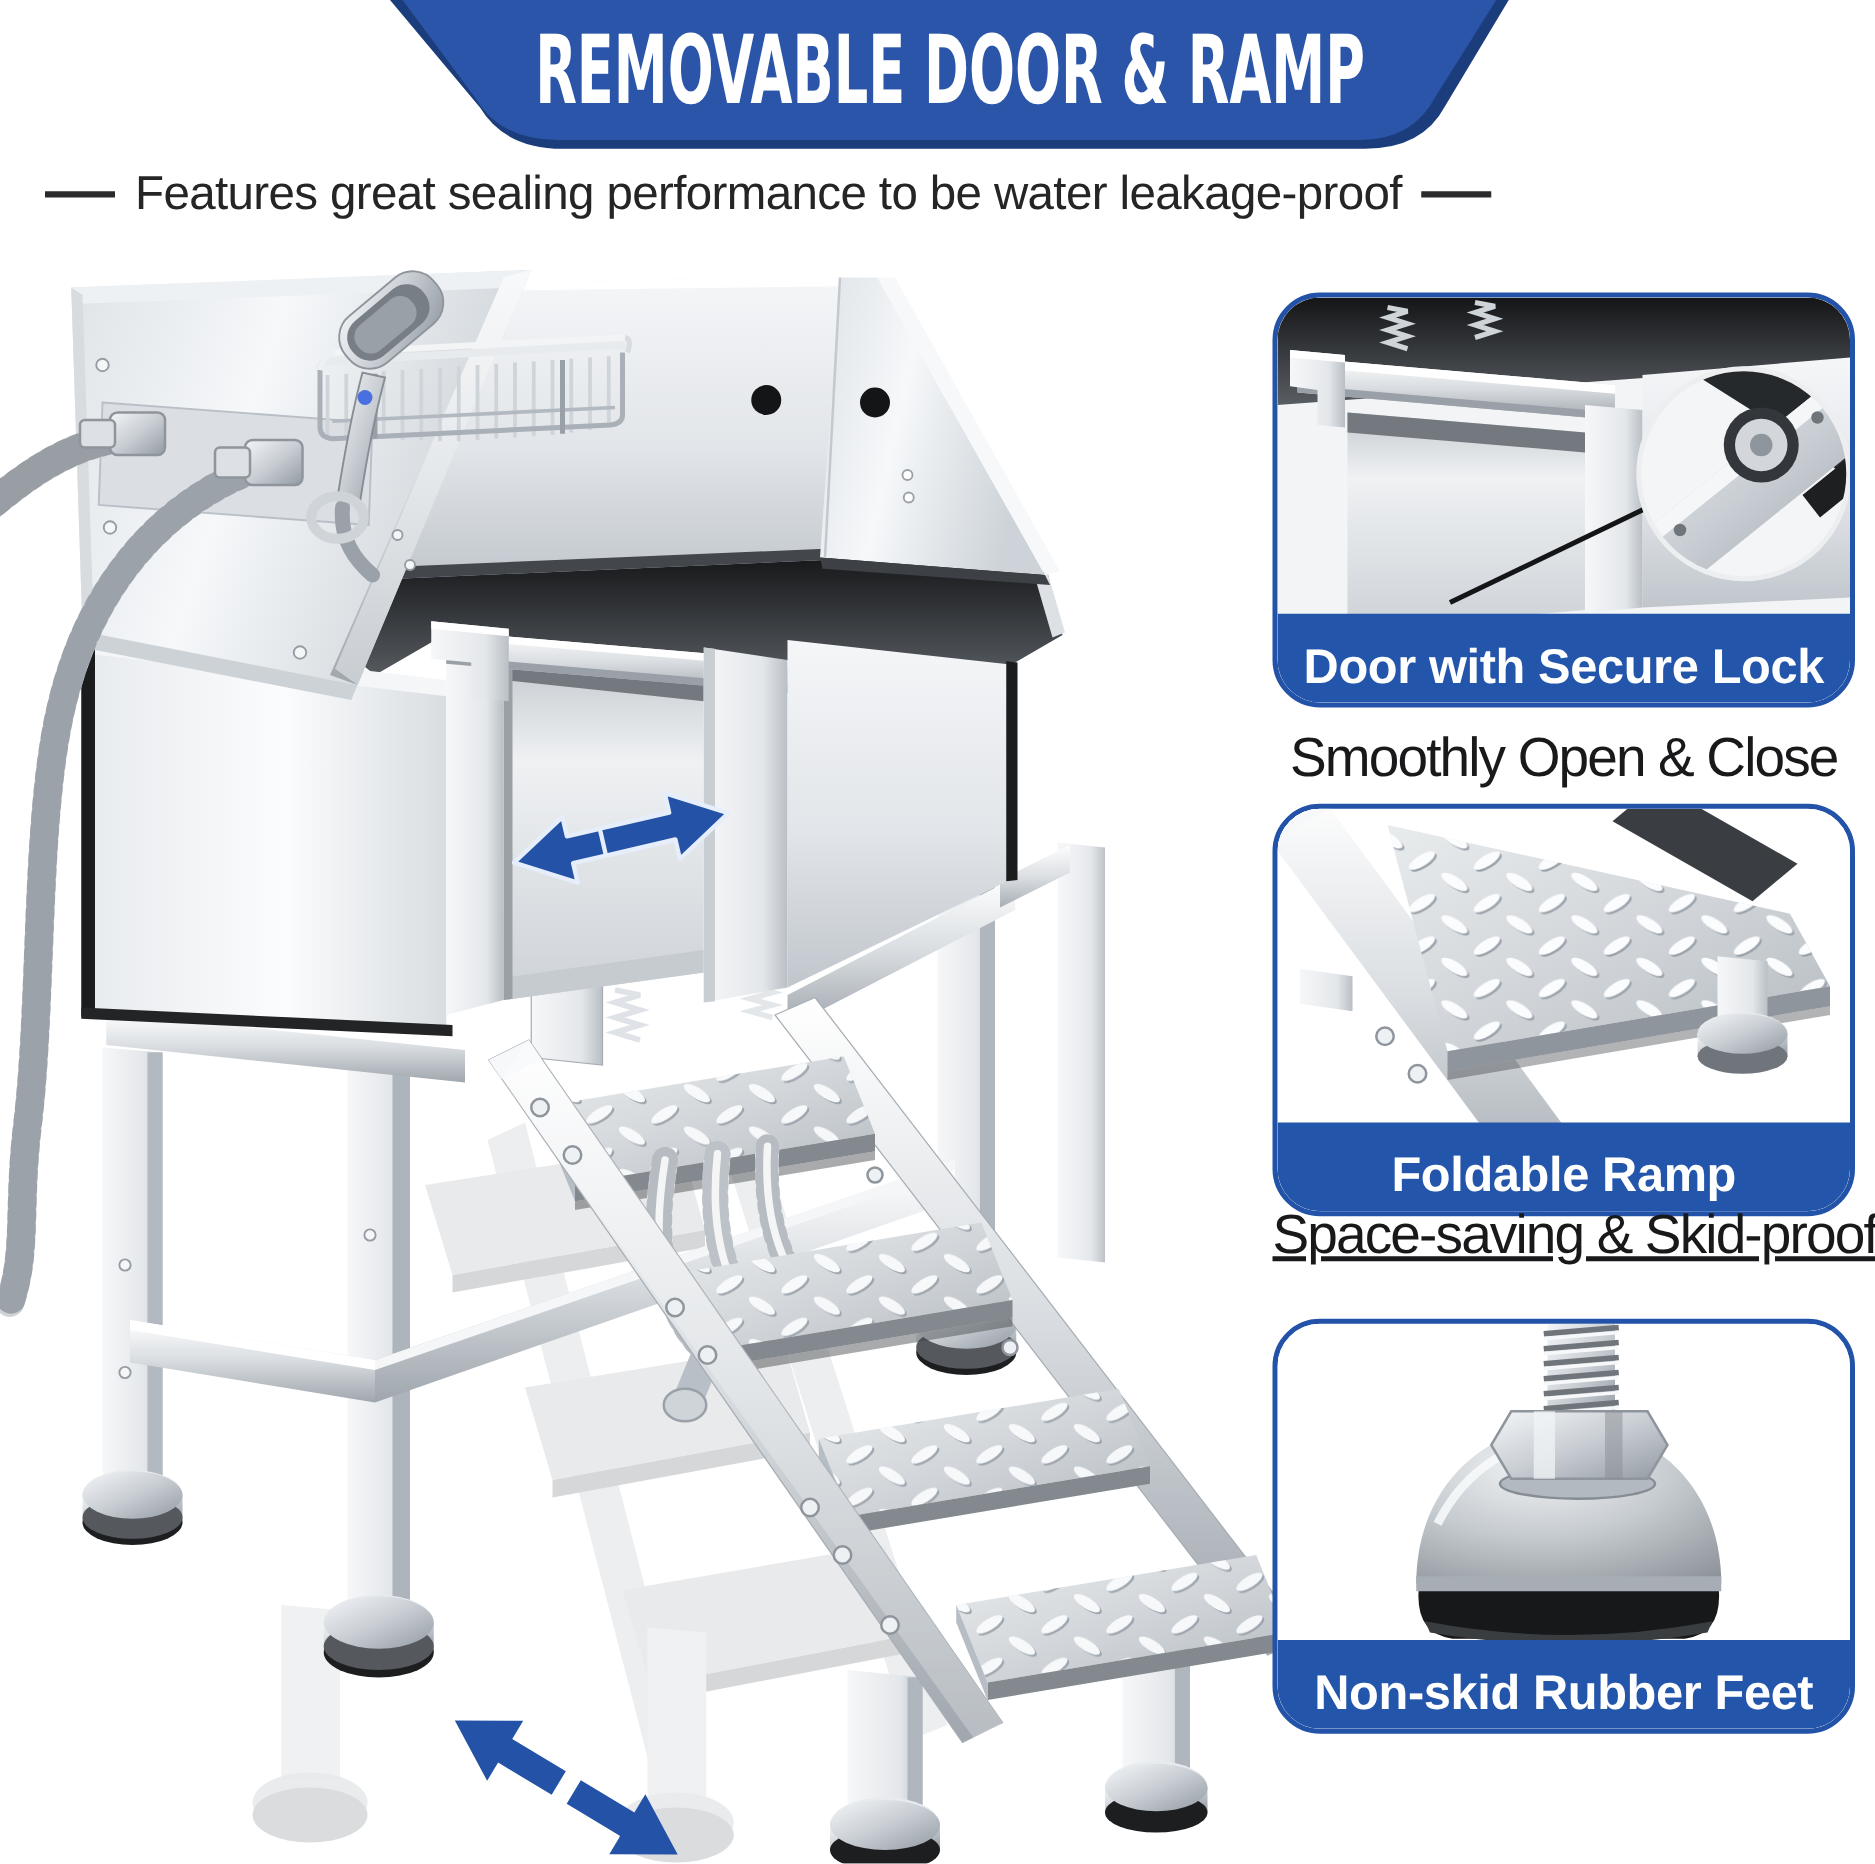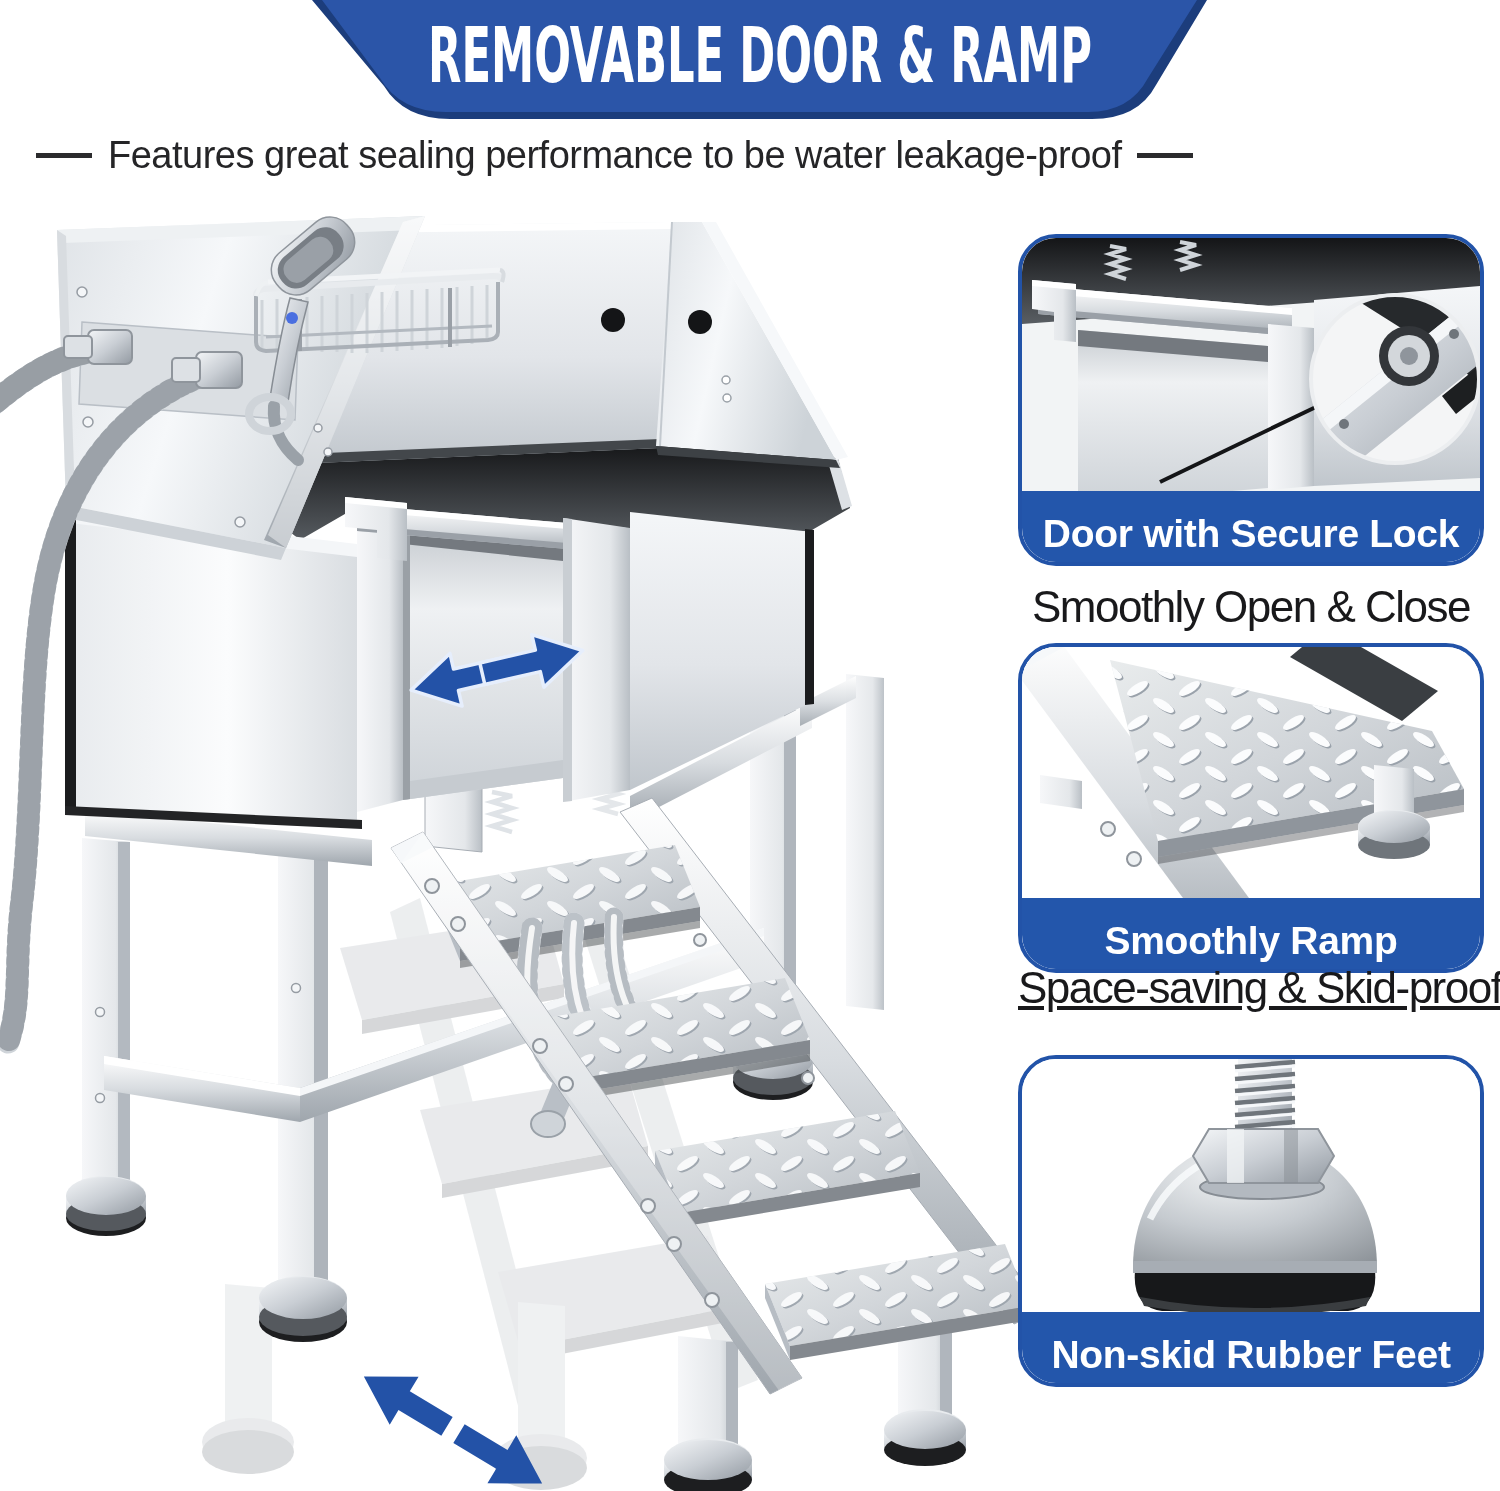--- a/index.html
+++ b/index.html
@@ -459,21 +459,21 @@
       <g>
         <ellipse cx="372" cy="180" rx="36" ry="17" fill="#e8ebee"></ellipse>
         <polygon points="336,180 408,180 408,198 336,198" fill="url(#gChrome)"></polygon>
         <ellipse cx="372" cy="198" rx="36" ry="14" fill="#6f757b"></ellipse>
         <ellipse cx="372" cy="180" rx="36" ry="16" fill="url(#gChrome)"></ellipse>
       </g>
       <circle cx="86" cy="182" r="7" fill="#eef1f3" stroke="#8f959c" stroke-width="2"></circle>
       <circle cx="112" cy="212" r="7" fill="#eef1f3" stroke="#8f959c" stroke-width="2"></circle>
     </svg>
     <div class="card-band">
-      <span>Smoothly Ramp</span>
+      <span>Foldable Ramp</span>
     </div>
   </div>
   <div class="caption cap2">Space-saving &amp; Skid-proof</div>
 
   <div class="card card3">
     <svg class="card-photo" viewBox="0 0 458 324" preserveAspectRatio="none">
       <rect x="0" y="0" width="458" height="324" fill="#ffffff"></rect>
       <g>
         <rect x="216" y="0" width="54" height="86" fill="url(#gChrome)"></rect>
         <g stroke="#6f757b" stroke-width="4.5">

